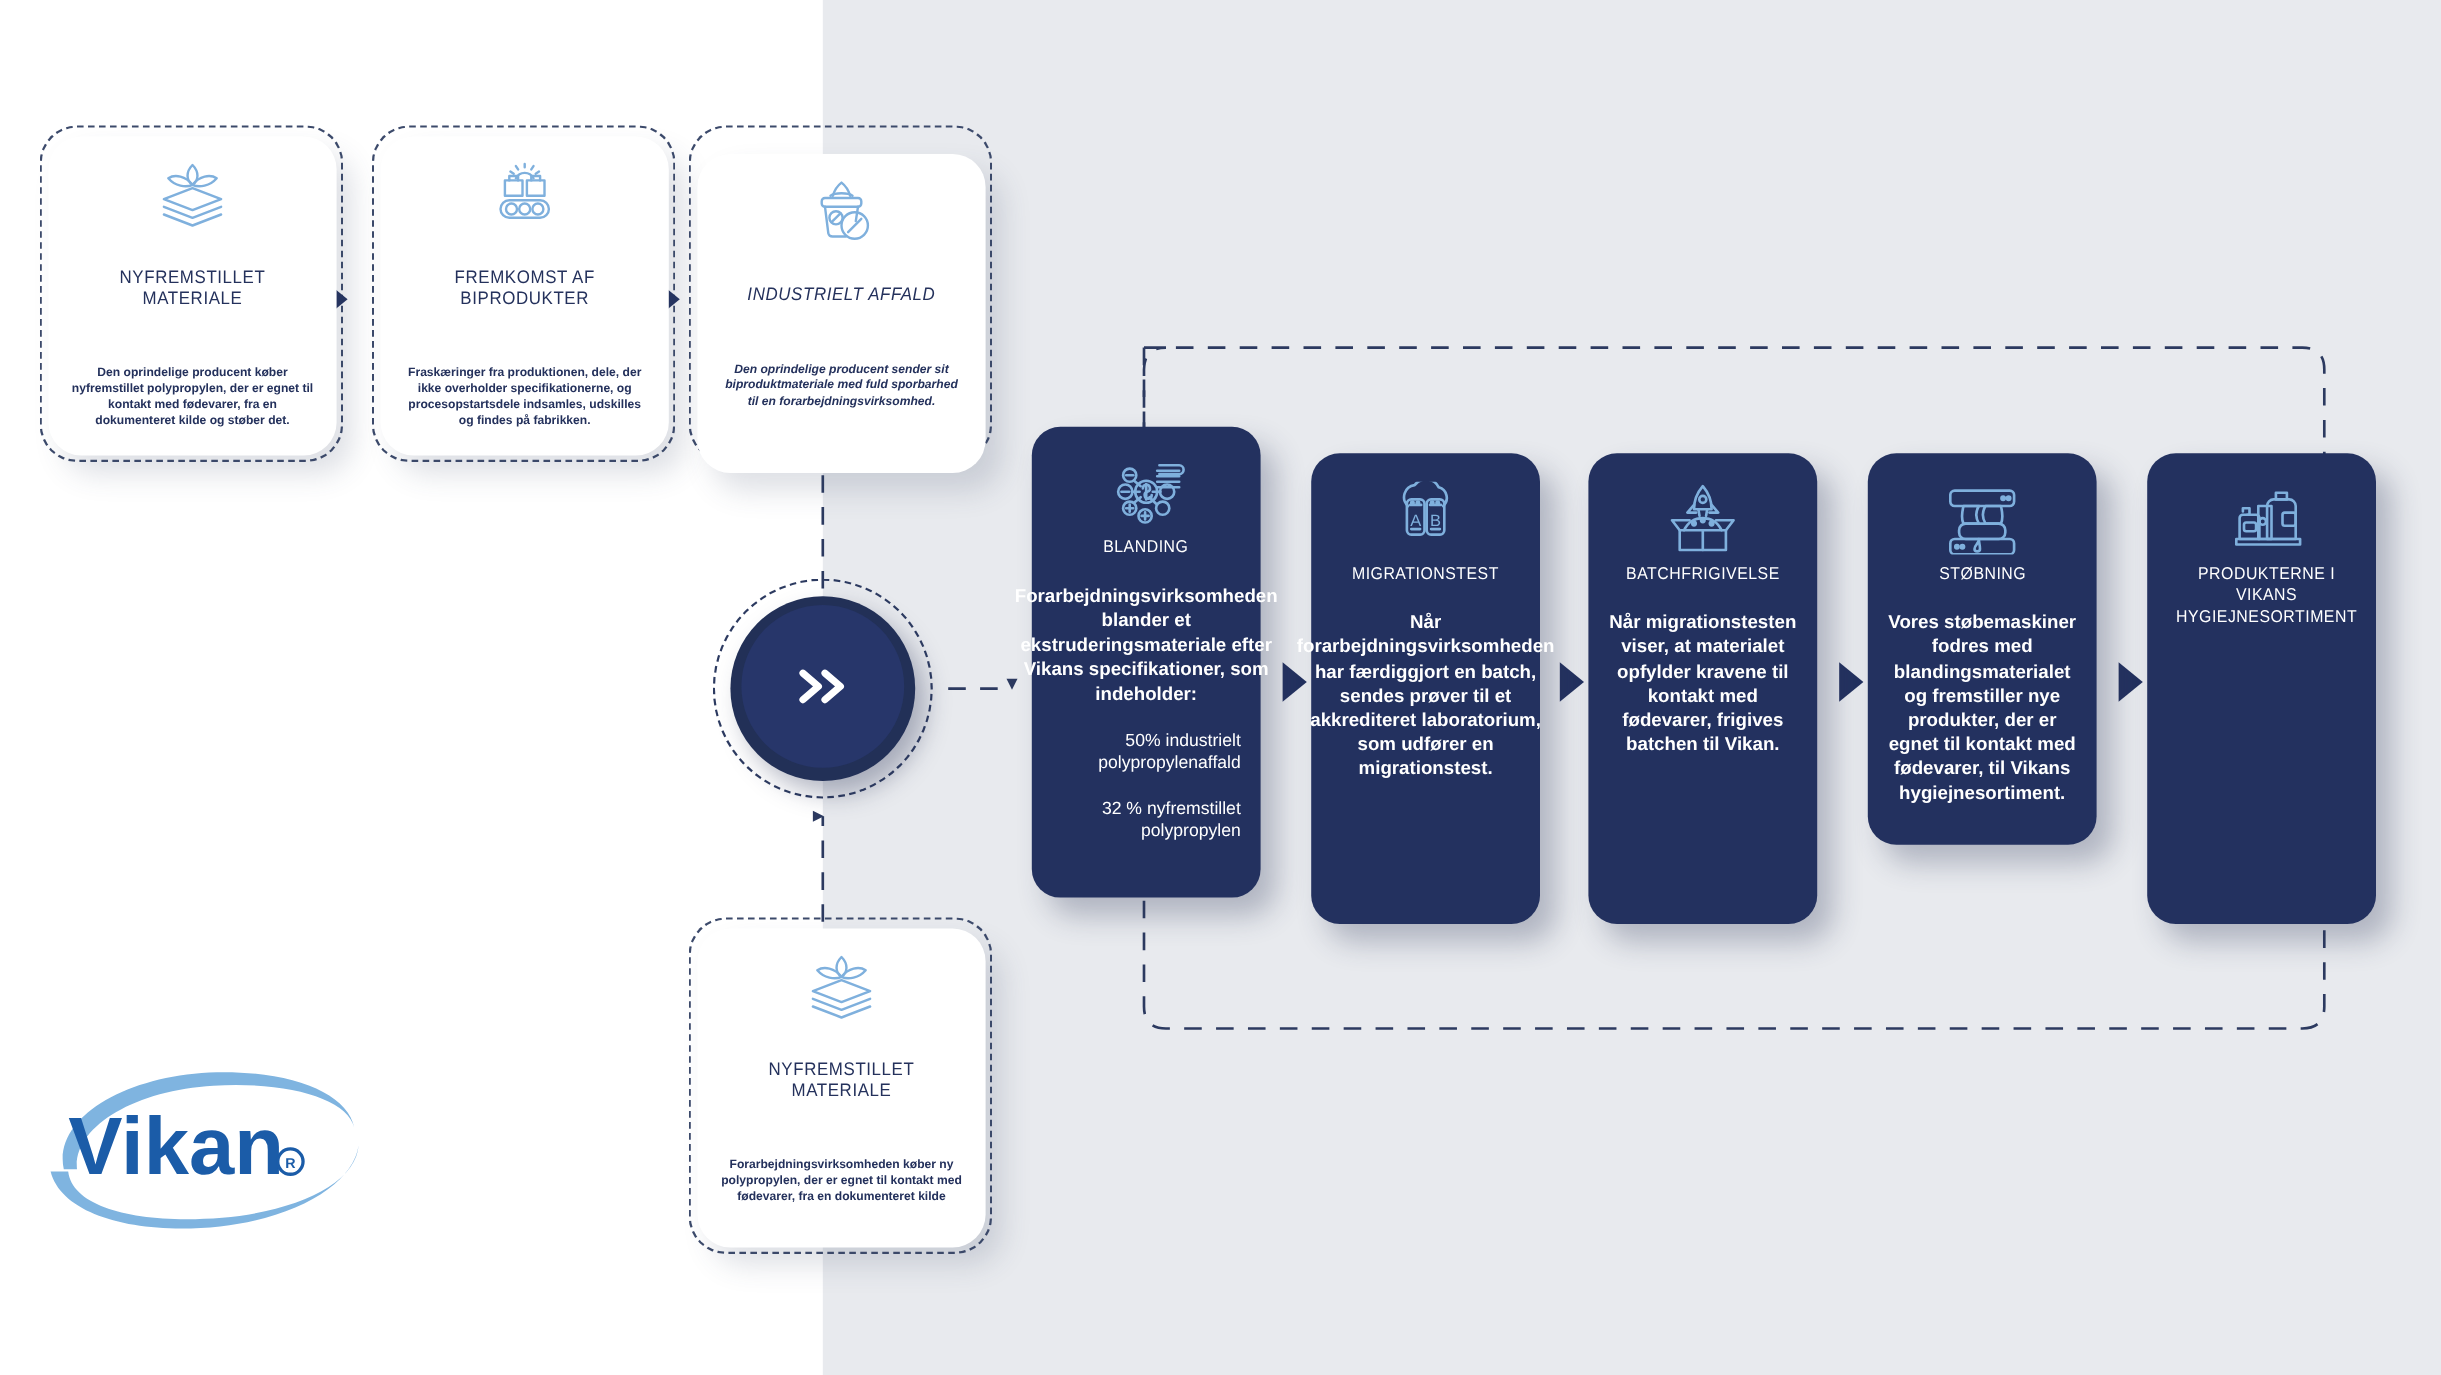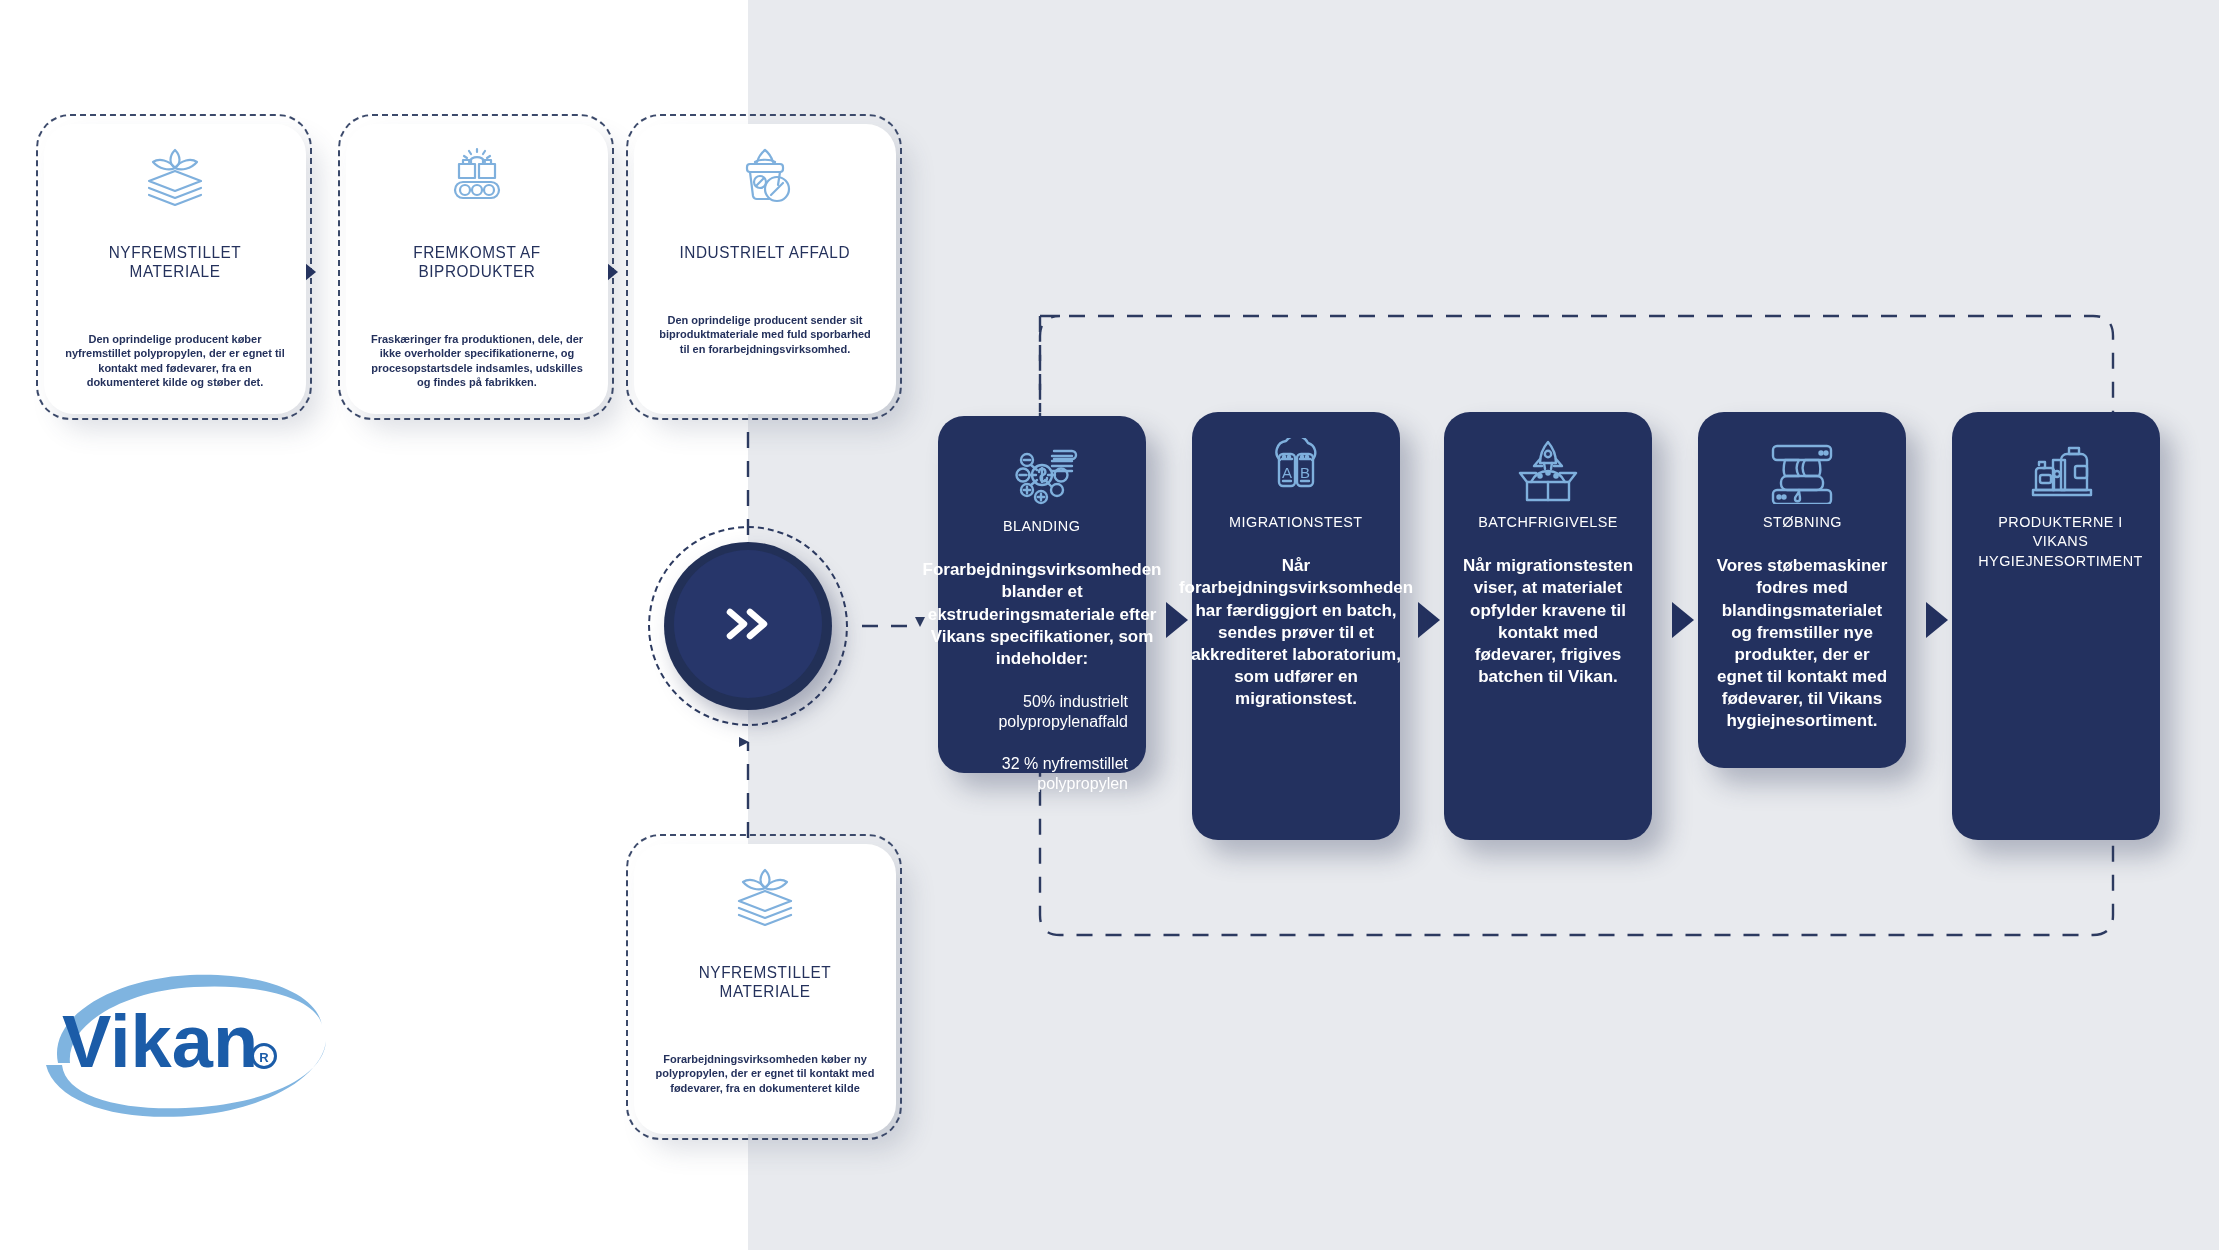--- a/index.html
+++ b/index.html
@@ -194,21 +194,21 @@
           <circle cx="24" cy="44" r="5"></circle>
           <circle cx="36" cy="44" r="5"></circle>
           <circle cx="48" cy="44" r="5"></circle>
         </g>
       </svg>
     </span>
     <div class="c-title">FREMKOMST AF BIPRODUKTER</div>
     <div class="c-body">Fraskæringer fra produktionen, dele, der ikke overholder specifikationerne, og procesopstartsdele indsamles, udskilles og findes på fabrikken.</div>
   </div>
 
-  <div class="card-white" style="left:634px;top:124px;width:262px;height:290px;">
+  <div class="card-white" style="left:634px;top:140px;width:262px;height:290px;font-style:italic;">
     <span class="icon-wrap">
       <svg width="72" height="62" viewBox="0 0 72 62">
         <g fill="none" stroke="#7fb0dd" stroke-width="2.2" stroke-linejoin="round" stroke-linecap="round">
           <path d="M28 16 c2 -6 4 -9 8 -12 c4 3 6 6 8 12"></path>
           <path d="M26 16 c4 -3 16 -3 20 0"></path>
           <rect x="18" y="18" width="36" height="8" rx="3"></rect>
           <path d="M21 26 l3 24 a4 4 0 0 0 4 3 h12"></path>
           <path d="M51 26 l-2 13"></path>
           <circle cx="31" cy="36" r="6"></circle>
           <path d="M27 40 l8 -8"></path>
@@ -244,21 +244,21 @@
     <span style="line-height:0;">
       <svg width="56" height="40" viewBox="0 0 56 40">
         <g fill="none" stroke="#ffffff" stroke-width="6.5" stroke-linecap="round" stroke-linejoin="round">
           <path d="M10 8 L24 20 L10 32"></path>
           <path d="M30 8 L44 20 L30 32"></path>
         </g>
       </svg>
     </span>
   </div>
 
-  <div class="card-dark" style="left:938px;top:416px;width:208px;height:357px;">
+  <div class="card-dark" style="left:938px;top:388px;width:208px;height:428px;">
     <span class="icon-wrap">
       <svg width="86" height="66" viewBox="0 0 86 66">
         <g fill="none" stroke="#7fb0dd" stroke-width="2.4" stroke-linejoin="round" stroke-linecap="round">
           <circle cx="43" cy="33" r="10"></circle>
           <path d="M40 30 a3.2 3.2 0 1 1 4 3 a3.2 3.2 0 1 0 4 3"></path>
           <path d="M43 26 v14"></path>
           <circle cx="24" cy="33" r="6.5"></circle>
             <path d="M20.5 33 h7"></path>
           <circle cx="62" cy="33" r="6.5"></circle>
           <circle cx="28" cy="18" r="6"></circle>

